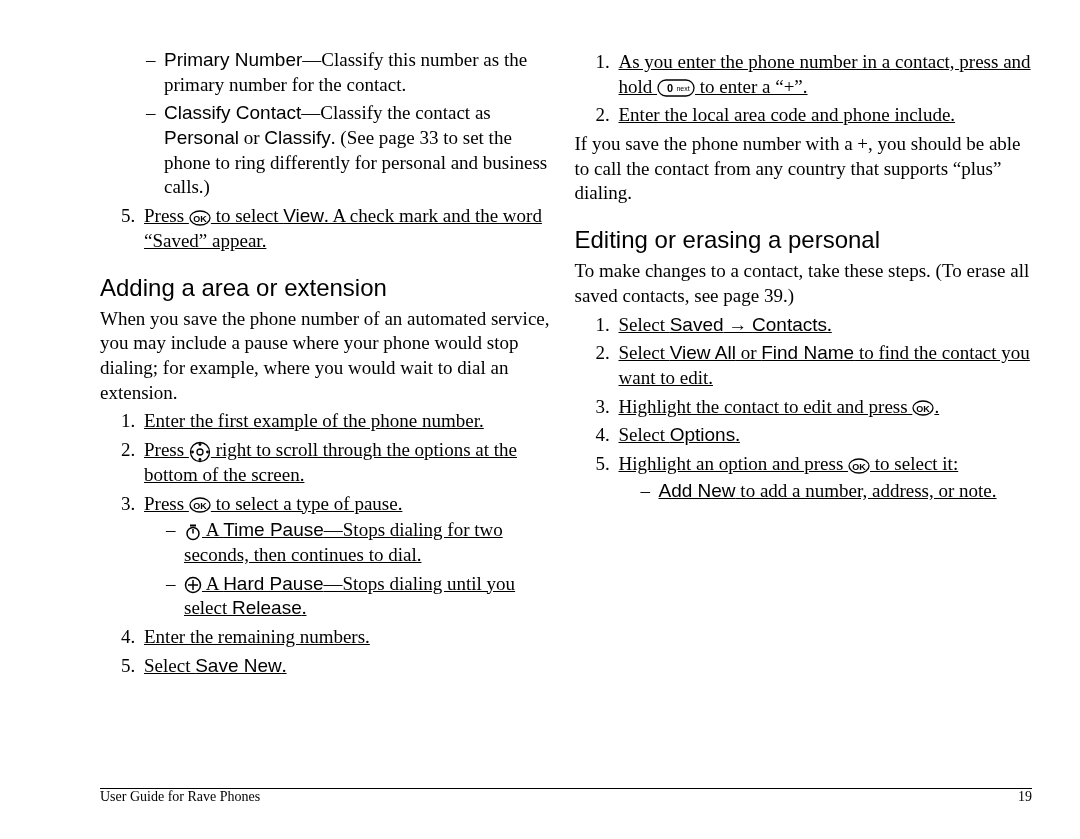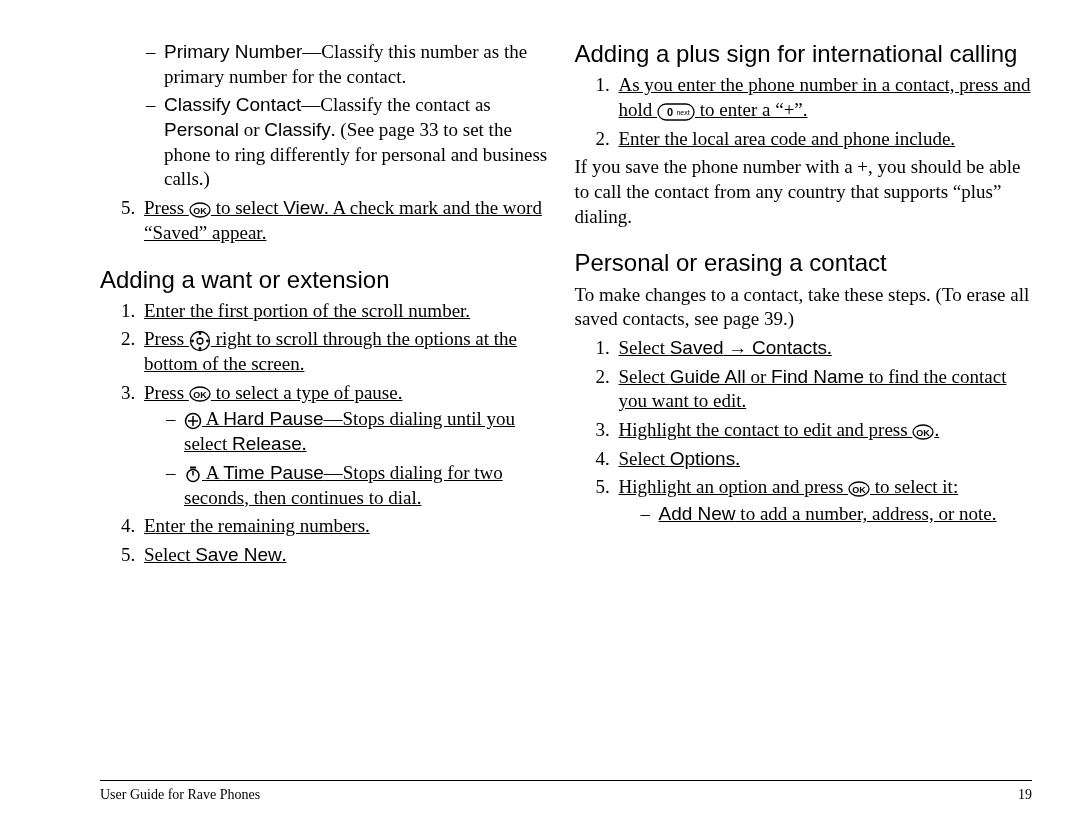--- a/index.html
+++ b/index.html
@@ -11,20 +11,21 @@
     width: 1080px;
     height: 839px;
     box-sizing: border-box;
   }
   .page {
     display: flex;
     padding: 38px 48px 0 100px;
     gap: 17px;
     height: 780px;
     box-sizing: border-box;
+    margin-top: 8px;
   }
   .col {
     flex: 1;
     font-size: 19px;
     line-height: 1.3;
   }
   h2 {
     font-family: Arial, Helvetica, sans-serif;
     font-weight: normal;
     font-size: 24px;
@@ -60,84 +61,84 @@
     display: inline-block;
     vertical-align: middle;
     line-height: 0;
   }
   .footer {
     border-top: 1px solid #000;
     margin: 0 48px 0 100px;
     display: flex;
     justify-content: space-between;
     font-size: 14px;
-    padding-top: 6px;
+    padding-top: 0;
   }
 </style>
 </head>
 <body>
 
 <div class="page">
   <div class="col" id="left">
       <ul class="dashlist" style="padding-left:46px">
         <li><span class="sans">Primary Number</span>—Classify this number as the primary number for the contact.</li>
         <li><span class="sans">Classify Contact</span>—Classify the contact as <span class="sans">Personal</span> or <span class="sans">Classify</span>. (See page 33 to set the phone to ring differently for personal and business calls.)</li>
       </ul>
       <ol start="5">
         <li>Press <span class="icon"><svg width="22" height="16" viewBox="0 0 22 16">
               <ellipse cx="11" cy="8" rx="10" ry="7" fill="none" stroke="#000" stroke-width="1.3"></ellipse>
               <text x="11" y="11.5" text-anchor="middle" font-family="Arial" font-size="9" font-weight="bold">OK</text>
             </svg></span> to select <span class="sans">View</span>. A check mark and the word “Saved” appear.</li>
       </ol>
-      <h2>Adding a want or extension</h2>
+      <h2>Adding a area or extension</h2>
+      <p>When you save the phone number of an automated service, you may include a pause where your phone would stop dialing; for example, where you would wait to dial an extension.</p>
       <ol start="1">
-        <li>Enter the first portion of the scroll number.</li>
+        <li>Enter the first example of the phone number.</li>
         <li>Press <span class="icon"><svg width="22" height="22" viewBox="0 0 22 22">
               <circle cx="11" cy="11" r="9.5" fill="none" stroke="#000" stroke-width="1.3"></circle>
               <circle cx="11" cy="11" r="3" fill="none" stroke="#000" stroke-width="1.3"></circle>
               <circle cx="11" cy="3.5" r="1.4"></circle>
               <circle cx="11" cy="18.5" r="1.4"></circle>
               <circle cx="3.5" cy="11" r="1.4"></circle>
               <circle cx="18.5" cy="11" r="1.4"></circle>
             </svg></span> right to scroll through the options at the bottom of the screen.</li>
         <li>Press <span class="icon"><svg width="22" height="16" viewBox="0 0 22 16">
               <ellipse cx="11" cy="8" rx="10" ry="7" fill="none" stroke="#000" stroke-width="1.3"></ellipse>
               <text x="11" y="11.5" text-anchor="middle" font-family="Arial" font-size="9" font-weight="bold">OK</text>
             </svg></span> to select a type of pause.<ul class="dashlist">
             <li><span class="icon"><svg width="18" height="18" viewBox="0 0 18 18">
+                  <circle cx="9" cy="10.5" r="6" fill="none" stroke="#000" stroke-width="1.5"></circle>
+                  <line x1="9" y1="10.5" x2="9" y2="6" stroke="#000" stroke-width="1.5"></line>
+                  <rect x="6" y="1.5" width="6" height="2" fill="#000"></rect>
+                </svg></span> A <span class="sans">Time Pause</span>—Stops dialing for two seconds, then continues to dial.</li>
+            <li><span class="icon"><svg width="18" height="18" viewBox="0 0 18 18">
                   <circle cx="9" cy="9" r="7.5" fill="none" stroke="#000" stroke-width="1.5"></circle>
                   <line x1="9" y1="4" x2="9" y2="14" stroke="#000" stroke-width="1.5"></line>
                   <line x1="4" y1="9" x2="14" y2="9" stroke="#000" stroke-width="1.5"></line>
                 </svg></span> A <span class="sans">Hard Pause</span>—Stops dialing until you select <span class="sans">Release</span>.</li>
-            <li><span class="icon"><svg width="18" height="18" viewBox="0 0 18 18">
-                  <circle cx="9" cy="10.5" r="6" fill="none" stroke="#000" stroke-width="1.5"></circle>
-                  <line x1="9" y1="10.5" x2="9" y2="6" stroke="#000" stroke-width="1.5"></line>
-                  <rect x="6" y="1.5" width="6" height="2" fill="#000"></rect>
-                </svg></span> A <span class="sans">Time Pause</span>—Stops dialing for two seconds, then continues to dial.</li>
           </ul></li>
         <li>Enter the remaining numbers.</li>
         <li>Select <span class="sans">Save New</span>.</li>
       </ol>
     </div>
   <div class="col" id="right">
-      <h2 style="margin-top:0">Adding a plus sign for international calling</h2>
       <ol start="1">
         <li>As you enter the phone number in a contact, press and hold <span class="icon"><svg width="38" height="18" viewBox="0 0 38 18">
               <rect x="1" y="1" width="36" height="16" rx="8" fill="none" stroke="#000" stroke-width="1.3"></rect>
               <text x="13" y="13" text-anchor="middle" font-family="Arial" font-size="11" font-weight="bold">0</text>
               <text x="26" y="12" text-anchor="middle" font-family="Arial" font-size="7">next</text>
             </svg></span> to enter a “+”.</li>
         <li>Enter the local area code and phone include.</li>
       </ol>
       <p>If you save the phone number with a +, you should be able to call the contact from any country that supports “plus” dialing.</p>
-      <h2>Personal or erasing a contact</h2>
+      <h2>Editing or erasing a personal</h2>
       <p>To make changes to a contact, take these steps. (To erase all saved contacts, see page 39.)</p>
       <ol start="1">
         <li>Select <span class="sans">Saved</span> → <span class="sans">Contacts</span>.</li>
-        <li>Select <span class="sans">Guide All</span> or <span class="sans">Find Name</span> to find the contact you want to edit.</li>
+        <li>Select <span class="sans">View All</span> or <span class="sans">Find Name</span> to find the contact you want to edit.</li>
         <li>Highlight the contact to edit and press <span class="icon"><svg width="22" height="16" viewBox="0 0 22 16">
               <ellipse cx="11" cy="8" rx="10" ry="7" fill="none" stroke="#000" stroke-width="1.3"></ellipse>
               <text x="11" y="11.5" text-anchor="middle" font-family="Arial" font-size="9" font-weight="bold">OK</text>
             </svg></span>.</li>
         <li>Select <span class="sans">Options</span>.</li>
         <li>Highlight an option and press <span class="icon"><svg width="22" height="16" viewBox="0 0 22 16">
               <ellipse cx="11" cy="8" rx="10" ry="7" fill="none" stroke="#000" stroke-width="1.3"></ellipse>
               <text x="11" y="11.5" text-anchor="middle" font-family="Arial" font-size="9" font-weight="bold">OK</text>
             </svg></span> to select it:<ul class="dashlist">
             <li><span class="sans">Add New</span> to add a number, address, or note.</li>

